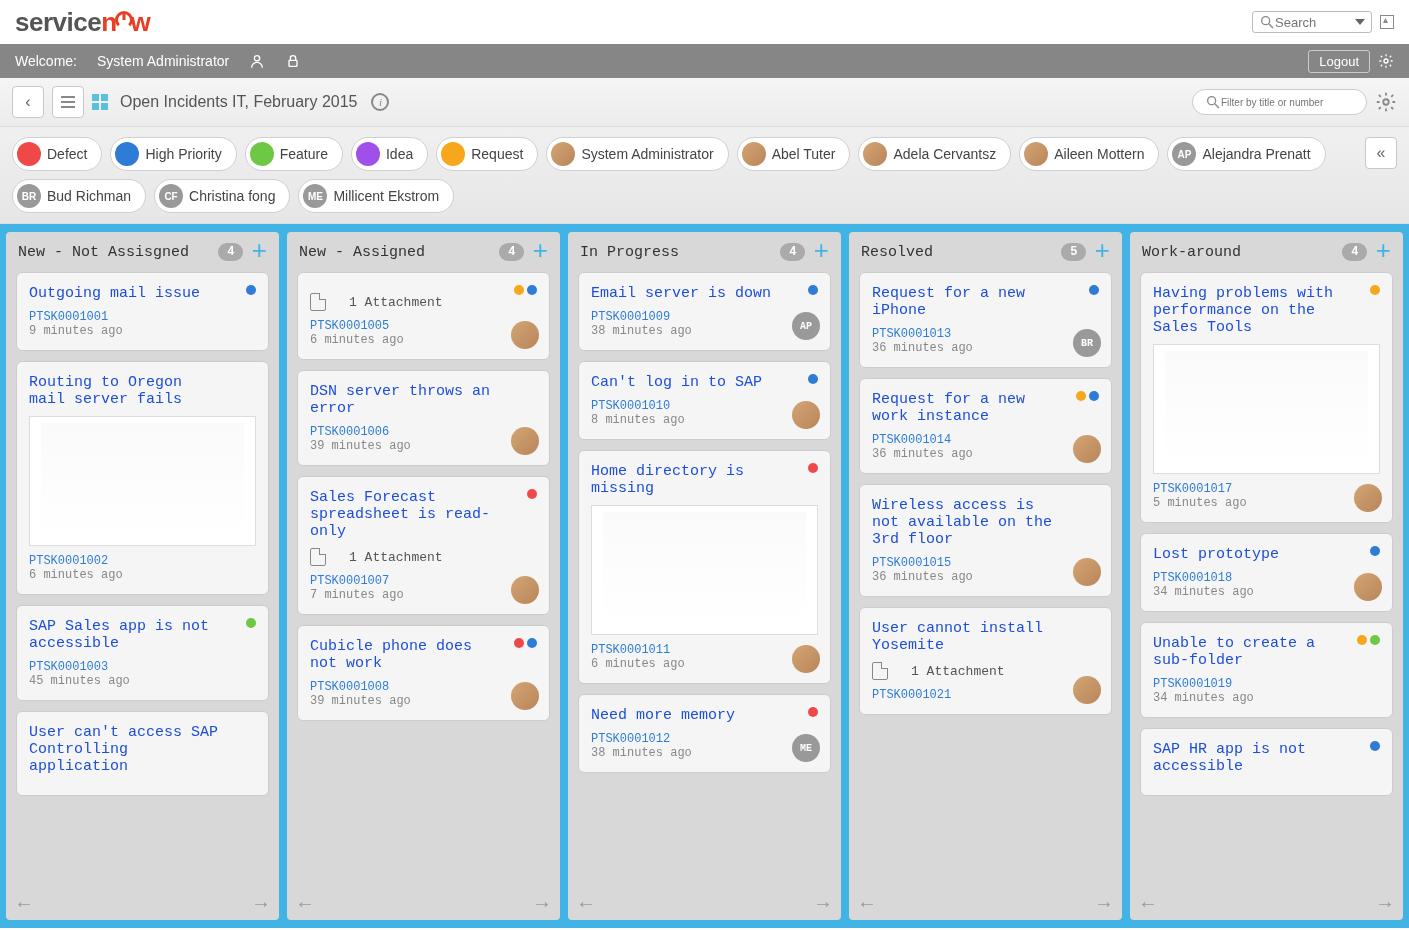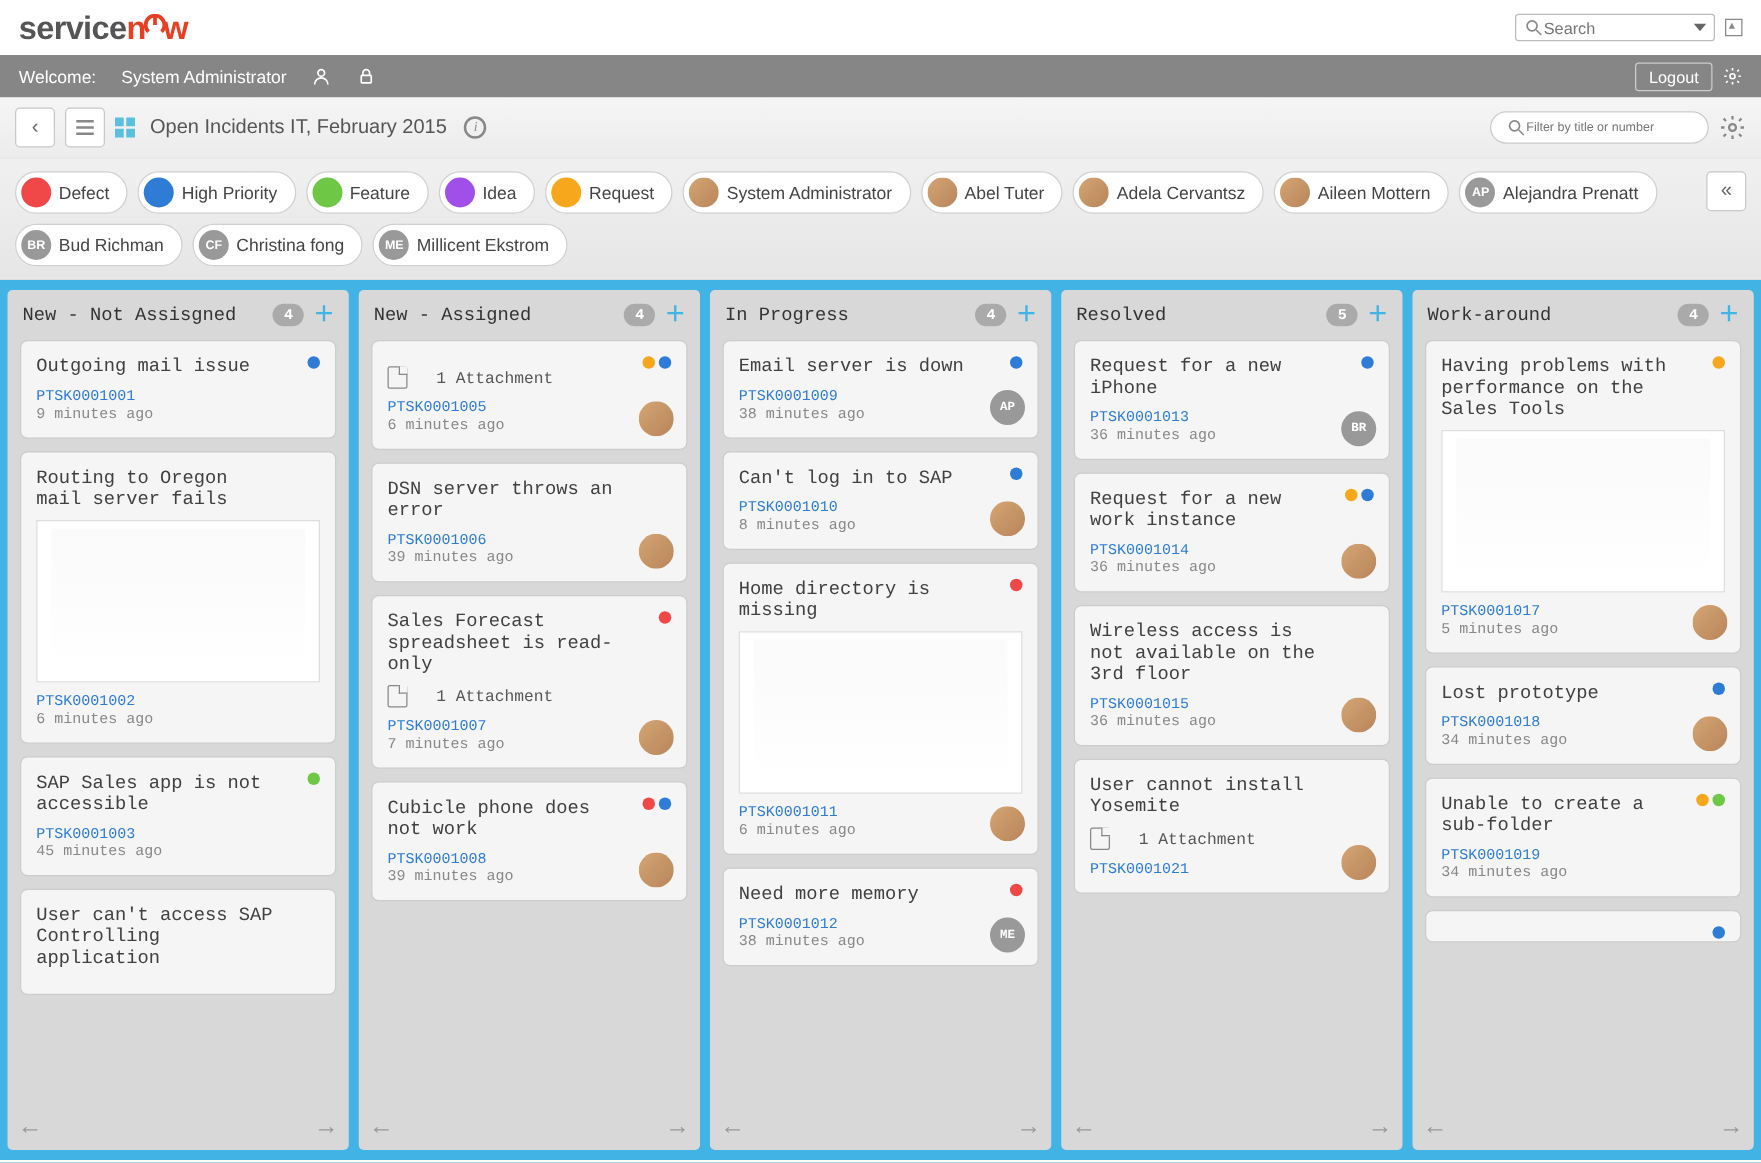--- a/index.html
+++ b/index.html
@@ -3,21 +3,21 @@
 <meta charset="utf-8">
 <style>
 * { box-sizing: border-box; margin: 0; padding: 0; }
 body { font-family: Arial, Helvetica, sans-serif; font-size: 14px; color: #333; background: #fff; overflow: hidden; }
 .top-bar { display: flex; align-items: center; justify-content: space-between; padding: 8px 15px; height: 44px; }
 .logo { font-size: 26px; font-weight: 600; letter-spacing: -0.5px; }
 .logo .s1 { color: #555; } .logo .s2 { color: #e83e23; }
 .logo-icon { display:inline-block; width:18px; height:18px; border:3px solid #e83e23; border-radius:50%; border-bottom-color:transparent; position:relative; top:-2px; margin:0 -2px;}
 .logo-icon::after{content:"";position:absolute;width:3px;height:8px;background:#e83e23;left:50%;top:-2px;transform:translateX(-50%);}
 .top-right { display:flex; align-items:center; gap:8px;}
-.search-top { display:flex; align-items:center; border:1px solid #bbb; border-radius:3px; padding:2px 6px; width:160px; }
+.search-top { display:flex; align-items:center; border:1px solid #bbb; border-radius:3px; padding:2px 6px; width:120px; }
 .search-top input { border:none; outline:none; flex:1; font-size:13px; width:80px; }
 .caret-down { width:0;height:0;border-left:5px solid transparent;border-right:5px solid transparent;border-top:6px solid #666;}
 .expand-icon{width:14px;height:14px;border:1px solid #888;position:relative;}
 .expand-icon::after{content:"▴";position:absolute;left:2px;top:-2px;font-size:10px;color:#888;}
 .gray-bar { background:#868686; color:#fff; display:flex; align-items:center; justify-content:space-between; padding:6px 15px; height:34px; font-size:14px;}
 .gray-left{display:flex;align-items:center;gap:20px;}
 .gray-right{display:flex;align-items:center;gap:8px;}
 .welcome-label{font-weight:normal;}
 .logout-btn{background:#868686;border:1px solid #ccc;color:#fff;padding:3px 10px;border-radius:3px;cursor:pointer;font-size:13px;}
 .board-toolbar{background:linear-gradient(#f5f5f5,#ececec);border-bottom:1px solid #ddd;padding:8px 12px;display:flex;align-items:center;gap:8px;position:relative;}
@@ -41,21 +41,21 @@
 .board{display:flex;gap:8px;padding:8px 6px;background:#42b3e5;height:calc(100vh - 44px - 34px - 50px - 98px);overflow-x:auto;}
 .lane{flex:1;min-width:260px;background:#d8d8d8;border-radius:4px;display:flex;flex-direction:column;position:relative;font-family:Liberation Mono, monospace;}
 .lane-header{display:flex;align-items:center;padding:10px 12px;gap:8px;}
 .lane-title{flex:1;font-size:15px;color:#333;}
 .lane-count{background:#aaa;color:#fff;border-radius:10px;padding:2px 9px;font-size:12px;font-weight:bold;}
 .lane-add{color:#42b3e5;font-size:26px;font-weight:300;cursor:pointer;line-height:20px;}
 .lane-body{flex:1;overflow-y:auto;padding:0 10px 10px;display:flex;flex-direction:column;gap:10px;}
 .lane-footer{display:flex;justify-content:space-between;padding:6px 12px;}
 .lane-arrow{color:#999;font-size:20px;cursor:pointer;}
 .card{background:#f5f5f5;border:1px solid #ccc;border-radius:6px;padding:12px;position:relative;cursor:pointer;}
-.card-title{font-size:15px;color:#404040;margin-bottom:8px;padding-right:30px;}
+.card-title{font-size:15px;color:#1d4ed8;margin-bottom:8px;padding-right:30px;}
 .card-dots{position:absolute;top:12px;right:12px;display:flex;gap:3px;}
 .cdot{width:10px;height:10px;border-radius:50%;}
 .card-attach{display:flex;align-items:center;gap:23px;color:#555;font-size:13px;margin:8px 0;}
 .attach-icon{width:16px;height:18px;border:1.5px solid #888;border-radius:2px;position:relative;}
 .attach-icon::after{content:"";position:absolute;top:-1px;right:-1px;width:6px;height:6px;background:#f5f5f5;border-left:1.5px solid #888;border-bottom:1.5px solid #888;}
 .card-id{color:#2e7cd6;font-size:12px;margin-top:6px;}
 .card-time{color:#888;font-size:12px;}
 .card-avatar{position:absolute;bottom:10px;right:10px;width:28px;height:28px;border-radius:50%;background:#999;display:flex;align-items:center;justify-content:center;color:#fff;font-size:10px;font-weight:bold;overflow:hidden;}
 .card-thumb{width:100%;height:130px;background:#fff;border:1px solid #ddd;margin:8px 0;display:flex;align-items:center;justify-content:center;}
 .thumb-chart{width:90%;height:90%;background:linear-gradient(#fafafa,#fff);position:relative;}
@@ -459,20 +459,21 @@
             <span class="cdot" style="background:#6ec846"></span>
           </div>
           <div class="card-title">Unable to create a sub-folder</div>
           <div class="card-id">PTSK0001019</div>
           <div class="card-time">34 minutes ago</div>
         </div>
         <div class="card">
           <div class="card-dots">
             <span class="cdot" style="background:#2e7cd6"></span>
           </div>
+          <div class="card-title">SAP HR app is not accessible</div>
         </div>
       </div>
   <div class="lane-footer">
     <span class="lane-arrow">←</span>
     <span class="lane-arrow">→</span>
   </div>
     </div>
   </div>
 
 </body></html>

